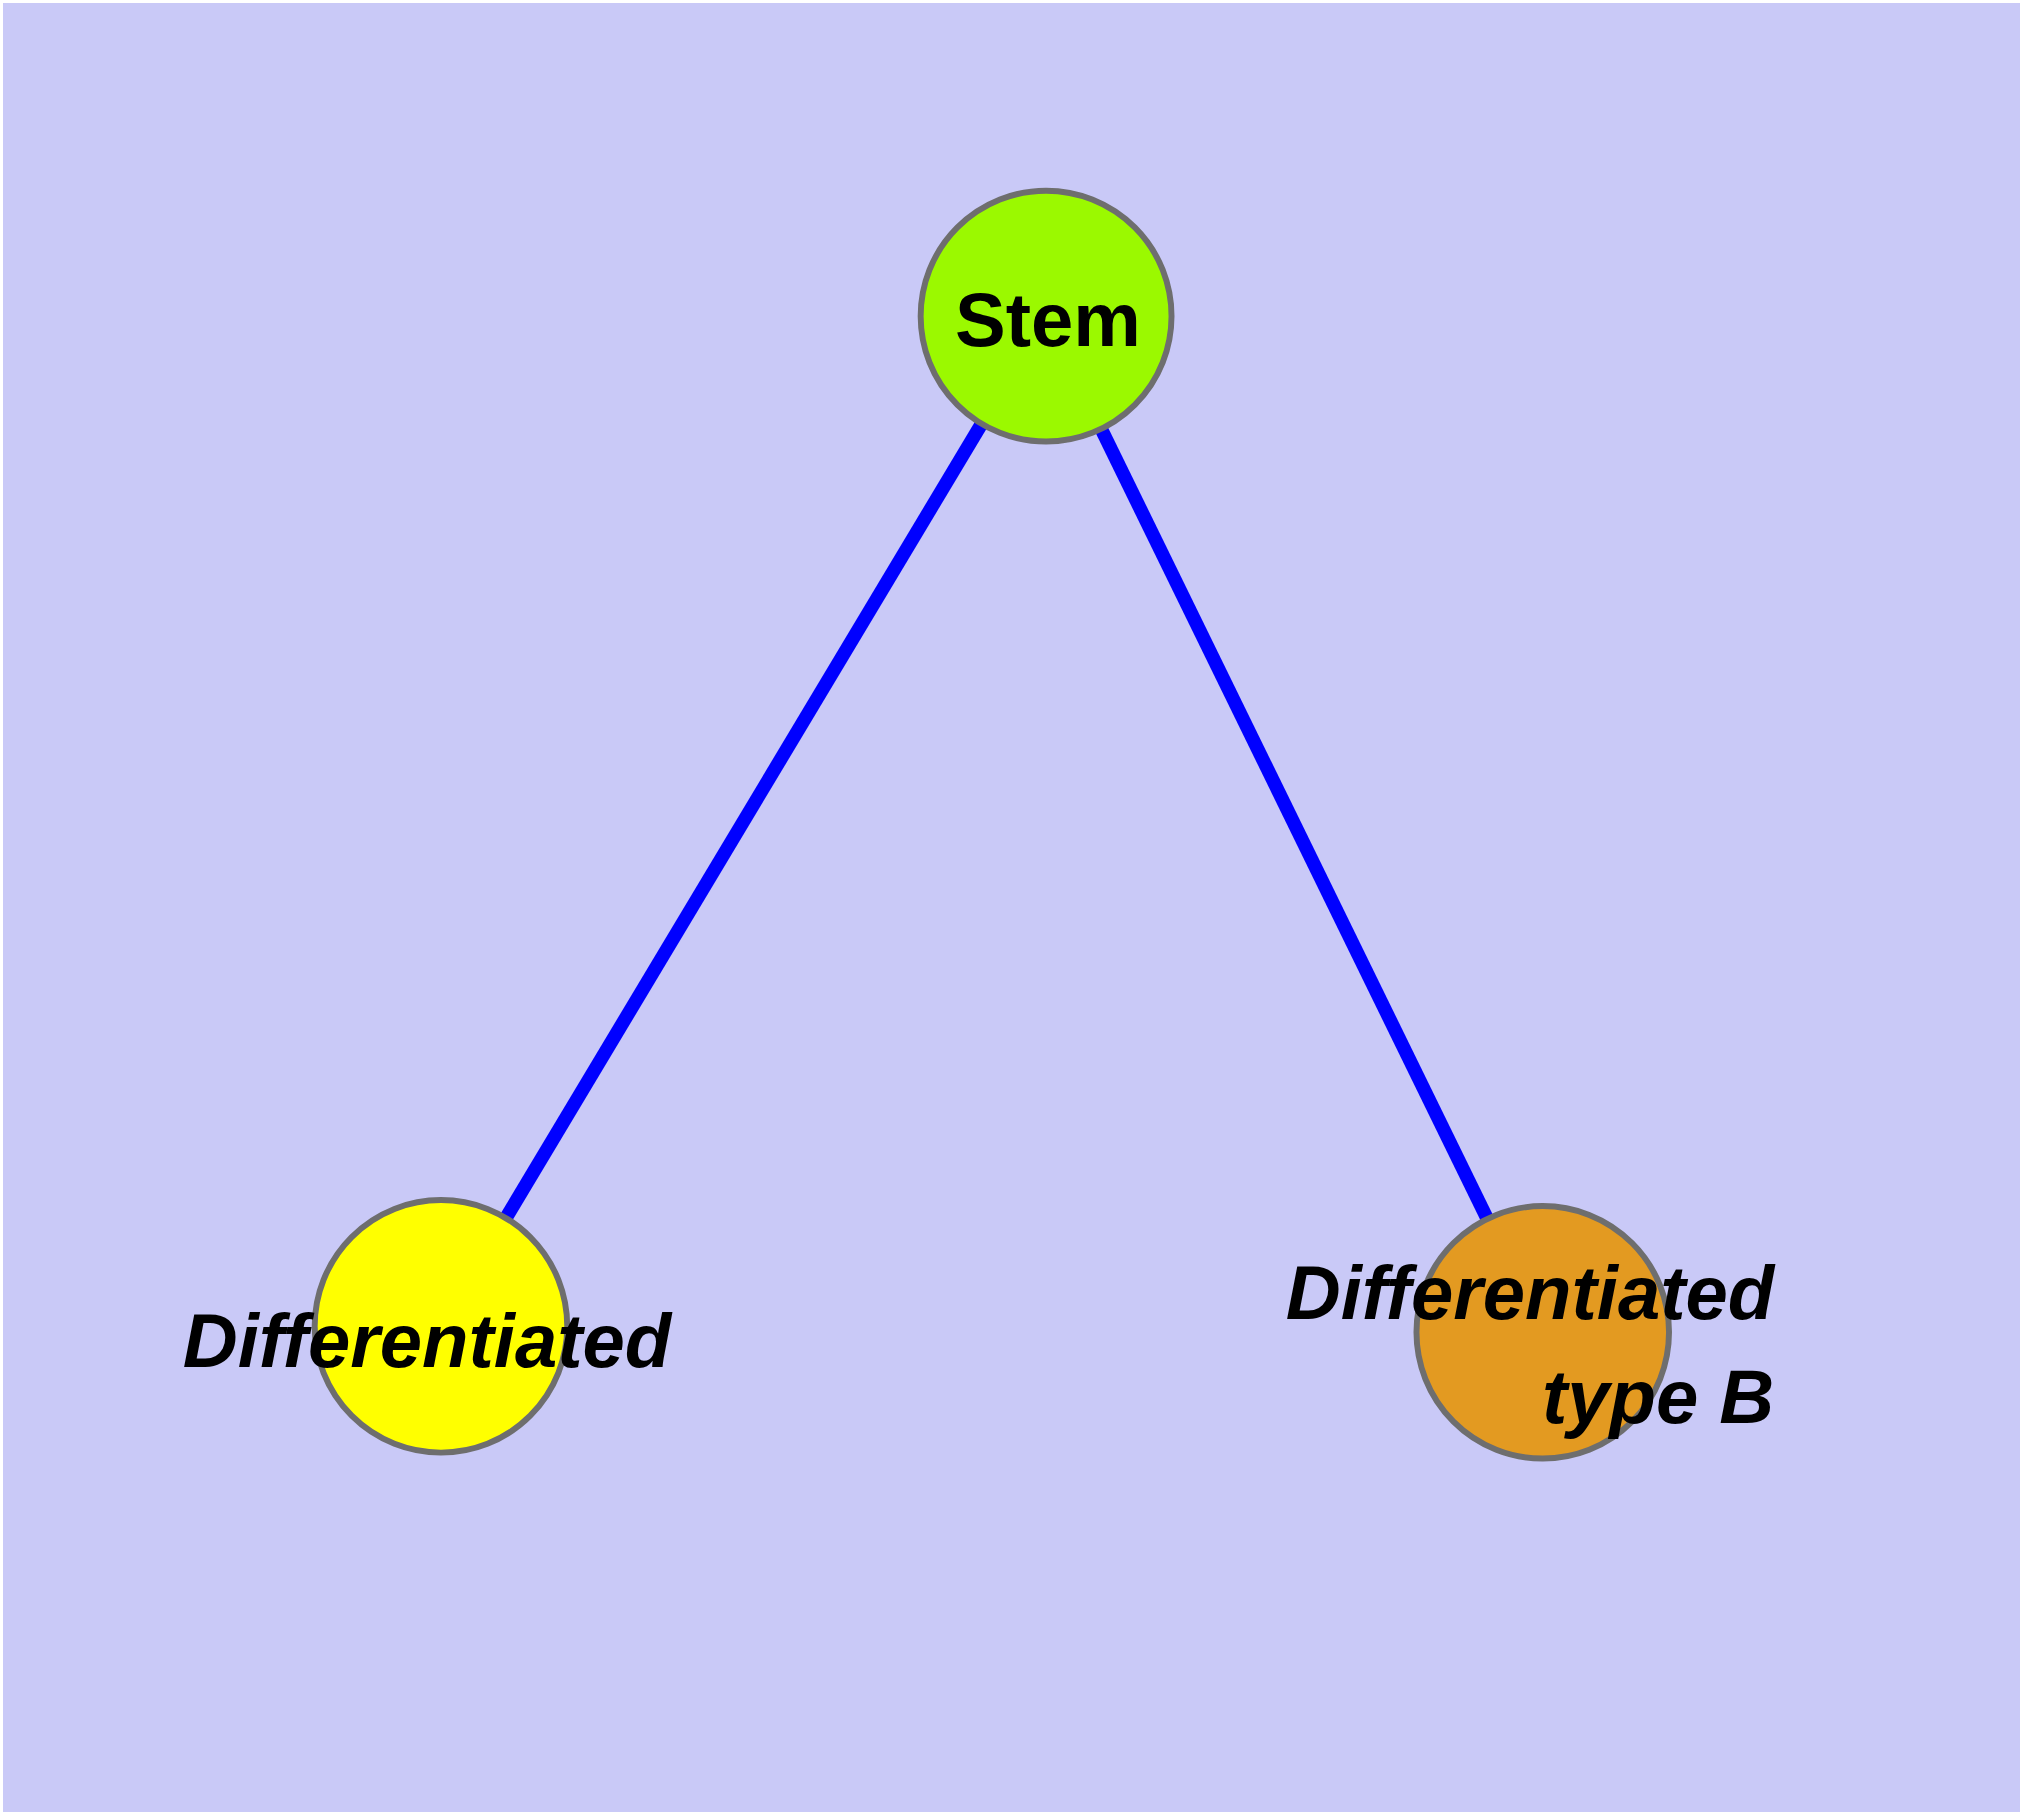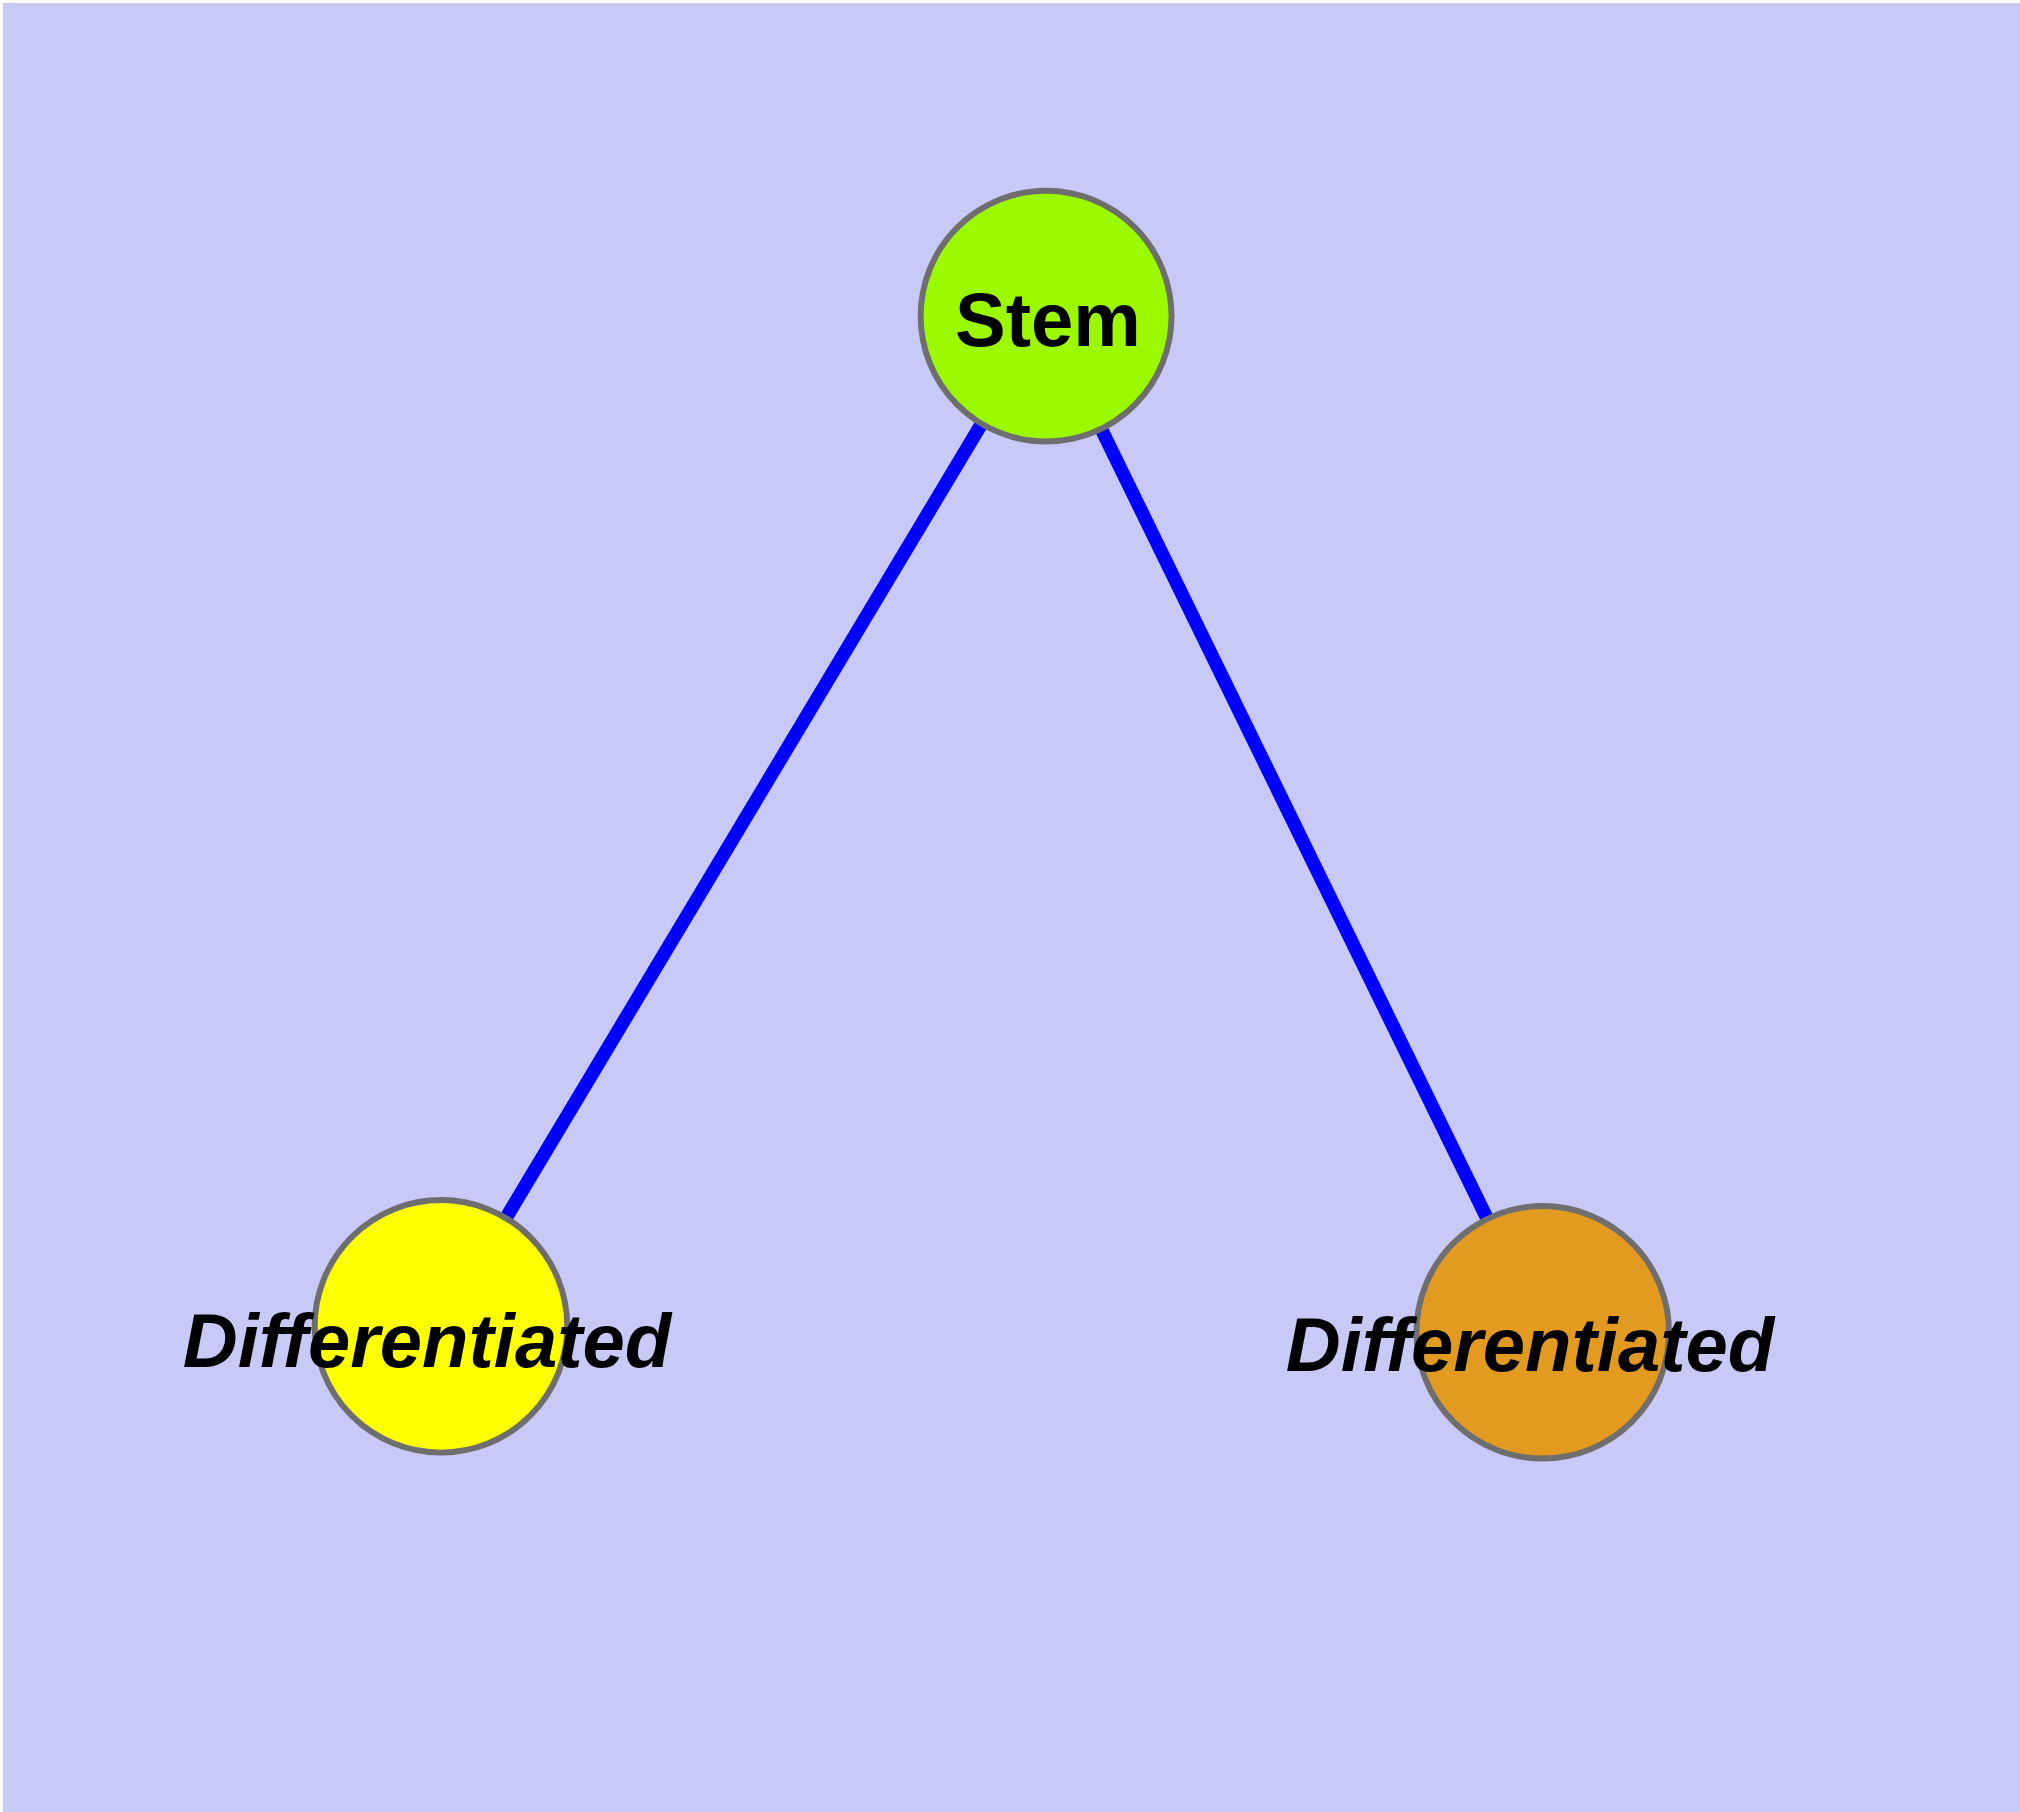--- a/index.html
+++ b/index.html
@@ -69,15 +69,16 @@
   </svg>
 
   <div class="node-label" style="left: 1048px; top: 320px; color: rgb(0, 0, 0);">Stem</div>
 
   <div class="node-label" style="left: 427px; top: 1341px; color: rgb(0, 0, 0);">
     <span>Differentiated</span>
   </div>
 
   <div class="node-label" style="left: 1530px; top: 1345px; color: rgb(0, 0, 0);">
     <span>Differentiated</span>
+    <span>type B</span>
   </div>
 </div>
 
 
 </body></html>

